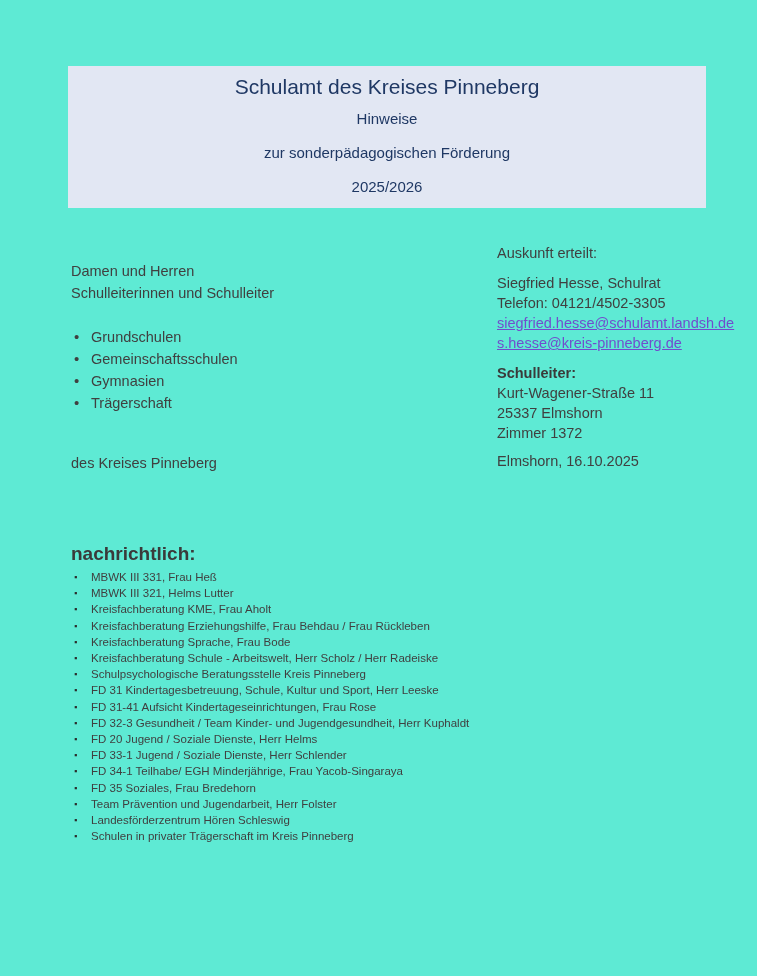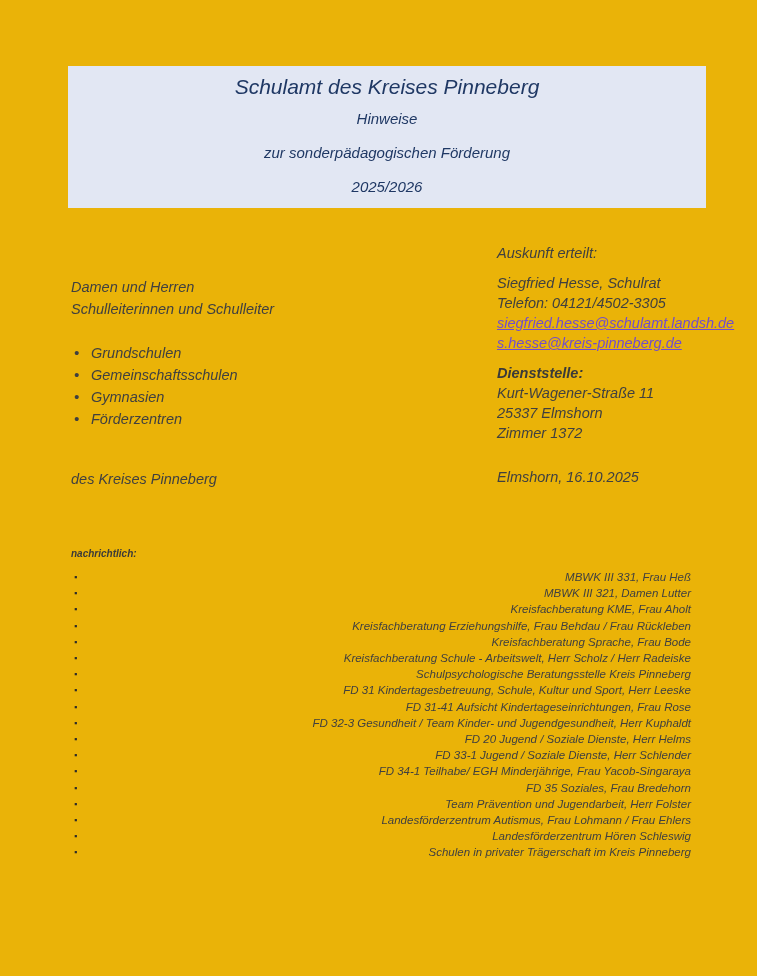--- a/index.html
+++ b/index.html
@@ -4,21 +4,21 @@
 <style>
   html, body { margin: 0; padding: 0; }
   body {
     width: 757px; height: 976px;
     background: #ffffff;
     font-family: "Liberation Sans", sans-serif;
     color: #404040;
     position: relative;
     overflow: hidden;
   }
-  .page { position: absolute; inset: 0; background: #eab308; font-style: italic; }
+  .page { position: absolute; inset: 0; background: #5eead4; }
 
   
   .banner {
     position: absolute;
     left: 68px; top: 66px;
     width: 638px; height: 142px;
     background: #e2e7f3;
     color: #1f3864;
     text-align: center;
     padding-top: 6px;
@@ -31,21 +31,21 @@
   }
   .banner-line {
     font-size: 15px;
     line-height: 34px;
     font-weight: 400;
   }
 
   
   .recipient {
     position: absolute;
-    left: 71px; top: 276px;
+    left: 71px; top: 260px;
     width: 360px;
     font-size: 14.5px;
     line-height: 22px;
   }
   .dot-list {
     list-style: none;
     margin: 22px 0 0 0;
     padding: 0;
   }
   .dot-list li {
@@ -64,52 +64,51 @@
 
   
   .contact {
     position: absolute;
     left: 497px; top: 243px;
     width: 250px;
     font-size: 14.5px;
     line-height: 20px;
   }
   .contact .gap-above { margin-top: 10px; }
-  .contact .date-line { margin-top: 24px; }
+  .contact .date-line { margin-top: 8px; }
   .bold { font-weight: bold; color: #3a3a3a; }
   a.email-link {
     color: #714dcd;
     text-decoration: underline;
     cursor: pointer;
     display: inline-block;
   }
 
   
   .cc {
     position: absolute;
     left: 71px; top: 545px;
     width: 620px;
   }
   .cc-heading {
-    font-size: 10px;
+    font-size: 19px;
     font-weight: bold;
     color: #3a3a3a;
     line-height: 18px;
   }
   .square-list {
     list-style: none;
     margin: 6px 0 0 0;
     padding: 0;
     font-size: 11.5px;
   }
   .square-list li {
     position: relative;
     padding-left: 20px;
     line-height: 16.2px;
-    text-align: right;
   }
   .square-list li::before {
     content: "\25AA";
     position: absolute;
     left: 3px; top: 0;
     font-size: 9px;
     color: #2b2b2b;
   }
 </style>
 </head>
@@ -124,55 +123,54 @@
     <div class="banner-line">2025/2026</div>
   </header>
 
   <section class="recipient">
     <div>Damen und Herren</div>
     <div>Schulleiterinnen und Schulleiter</div>
     <ul class="dot-list">
       <li>Grundschulen</li>
       <li>Gemeinschaftsschulen</li>
       <li>Gymnasien</li>
-      <li>Förderzentren</li>
+      <li>Trägerschaft</li>
     </ul>
     <div class="closing">des Kreises Pinneberg</div>
   </section>
 
   <aside class="contact">
     <div>Auskunft erteilt:</div>
     <div class="gap-above">Siegfried Hesse, Schulrat</div>
     <div>Telefon: 04121/4502-3305</div>
     <div><a class="email-link">siegfried.hesse@schulamt.landsh.de</a></div>
     <div><a class="email-link">s.hesse@kreis-pinneberg.de</a></div>
-    <div class="gap-above bold">Dienststelle:</div>
+    <div class="gap-above bold">Schulleiter:</div>
     <div>Kurt-Wagener-Straße 11</div>
     <div>25337 Elmshorn</div>
     <div>Zimmer 1372</div>
     <div class="date-line">Elmshorn, 16.10.2025</div>
   </aside>
 
   <section class="cc">
     <div class="cc-heading">nachrichtlich:</div>
     <ul class="square-list">
       <li>MBWK III 331, Frau Heß</li>
-      <li>MBWK III 321, Damen Lutter</li>
+      <li>MBWK III 321, Helms Lutter</li>
       <li>Kreisfachberatung KME, Frau Aholt</li>
       <li>Kreisfachberatung Erziehungshilfe, Frau Behdau / Frau Rückleben</li>
       <li>Kreisfachberatung Sprache, Frau Bode</li>
       <li>Kreisfachberatung Schule - Arbeitswelt, Herr Scholz / Herr Radeiske</li>
       <li>Schulpsychologische Beratungsstelle Kreis Pinneberg</li>
       <li>FD 31 Kindertagesbetreuung, Schule, Kultur und Sport, Herr Leeske</li>
       <li>FD 31-41 Aufsicht Kindertageseinrichtungen, Frau Rose</li>
       <li>FD 32-3 Gesundheit / Team Kinder- und Jugendgesundheit, Herr Kuphaldt</li>
       <li>FD 20 Jugend / Soziale Dienste, Herr Helms</li>
       <li>FD 33-1 Jugend / Soziale Dienste, Herr Schlender</li>
       <li>FD 34-1 Teilhabe/ EGH Minderjährige, Frau Yacob-Singaraya</li>
       <li>FD 35 Soziales, Frau Bredehorn</li>
       <li>Team Prävention und Jugendarbeit, Herr Folster</li>
-      <li>Landesförderzentrum Autismus, Frau Lohmann / Frau Ehlers</li>
       <li>Landesförderzentrum Hören Schleswig</li>
       <li>Schulen in privater Trägerschaft im Kreis Pinneberg</li>
     </ul>
   </section>
 
 </div>
 
 </body></html>

